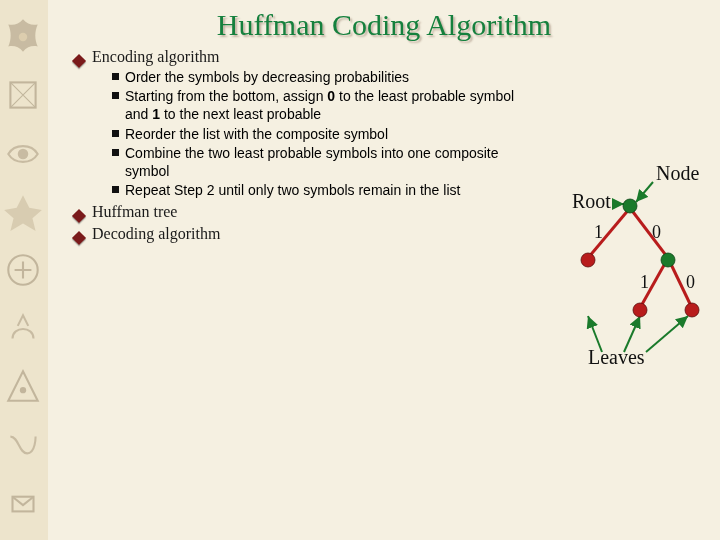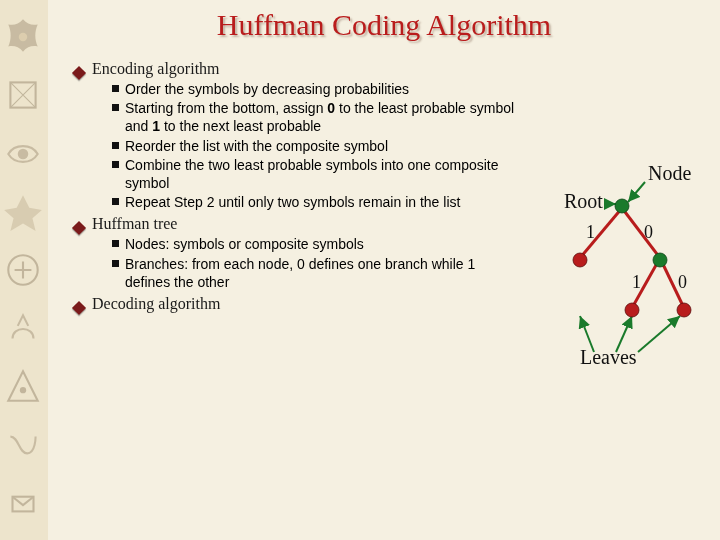--- a/index.html
+++ b/index.html
@@ -27,23 +27,23 @@
     filter: grayscale(0.4) sepia(0.3);
   }
   .orn svg { width: 100%; height: 100%; }
   .content {
     position: absolute;
     left: 56px; right: 8px; top: 8px;
   }
   .title {
     text-align: center;
     font-size: 30px;
-    color: #b91c1c;
+    color: #15803d;
     text-shadow: 2px 2px 2px rgba(80,40,20,0.3);
-    margin-bottom: 18px;
+    margin-bottom: 6px;
     font-weight: normal;
   }
   .section {
     margin: 4px 0 2px 18px;
     display: flex;
     align-items: baseline;
     gap: 8px;
   }
   .diamond {
     width: 10px; height: 10px;
@@ -75,21 +75,21 @@
   .sq {
     width: 7px; height: 7px;
     background: #111;
     flex-shrink: 0;
     margin-top: 5px;
   }
   .b-text { flex: 1; }
   .bold { font-weight: bold; }
   .tree-area {
     position: absolute;
-    right: 20px;
+    right: 12px;
     top: 168px;
     width: 180px;
     height: 200px;
   }
   .tree-area svg { width: 100%; height: 100%; overflow: visible; }
   .node-lbl {
     font-family: Georgia, serif;
     font-size: 20px;
     fill: #111;
   }
@@ -166,30 +166,20 @@
       </div>
     <div class="b-item">
         <div class="sq"></div>
         <div class="b-text">Repeat Step 2 until only two symbols remain in the list</div>
       </div>
   </div>
 
   <div class="section">
     <div class="diamond"></div>
     <div class="section-label">Huffman tree</div>
-  </div>
-  <div class="bullets">
-    <div class="b-item">
-        <div class="sq"></div>
-        <div class="b-text">Nodes: symbols or composite symbols</div>
-      </div>
-    <div class="b-item">
-        <div class="sq"></div>
-        <div class="b-text">Branches: from each node, 0 defines one branch while 1 defines the other</div>
-      </div>
   </div>
 
   <div class="section">
     <div class="diamond"></div>
     <div class="section-label">Decoding algorithm</div>
   </div>
 </div>
 
 <div class="tree-area">
   <svg viewBox="0 0 180 200">

